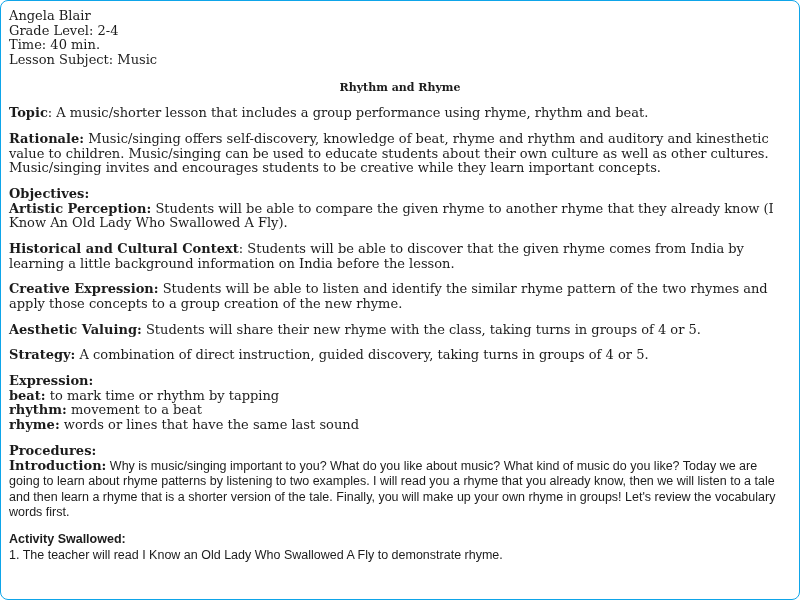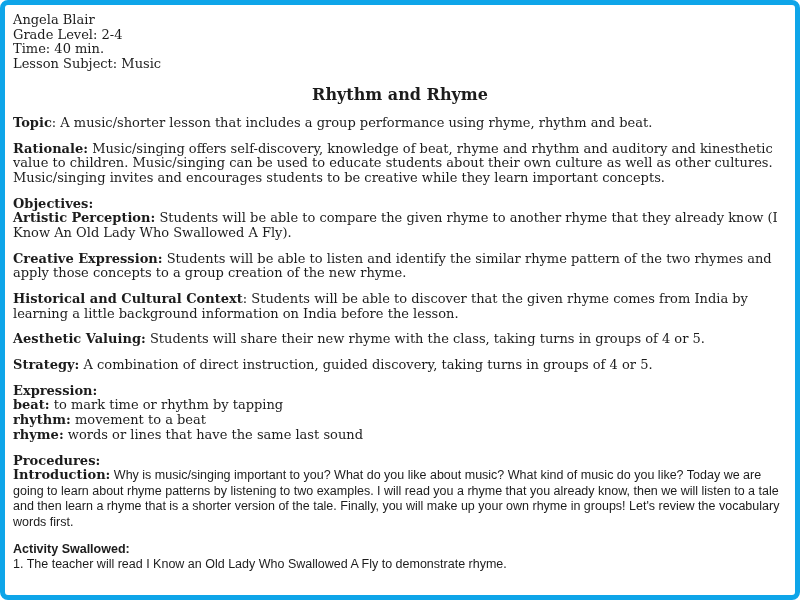--- a/index.html
+++ b/index.html
@@ -7,33 +7,33 @@
     width: 800px;
     height: 600px;
     box-sizing: border-box;
     color: #1c1c1c;
     overflow: hidden;
   }
   .page {
     box-sizing: border-box;
     width: 800px;
     height: 600px;
-    border: 5px solid #0ea5e9;
+    border: 1px solid #0ea5e9;
     border-radius: 8px;
     padding: 8px 8px 0 8px;
     background: #ffffff;
   }
   .serif { font-family: "DejaVu Serif", "Liberation Serif", serif; font-size: 13px; line-height: 1.13; }
   .sans  { font-family: "Liberation Sans", sans-serif; font-size: 12.5px; line-height: 1.25; }
   .header-block { margin: 0 0 14px 0; }
   .header-block div { white-space: nowrap; }
   .doc-title {
     text-align: center;
     font-weight: bold;
-    font-size: 16px;
+    font-size: 11px;
     margin: 0 0 12px 0;
   }
   p.para { margin: 0 0 11px 0; }
   p.tight { margin: 0; }
   .group { margin: 0 0 11px 0; }
   b { font-weight: bold; }
 </style>
 </head>
 <body>
 
@@ -50,23 +50,23 @@
 
   <p class="para"><b>Topic</b><span>: A music/shorter lesson that includes a group performance using rhyme, rhythm and beat.</span></p>
 
   <p class="para"><b>Rationale:</b><span> Music/singing offers self-discovery, knowledge of beat, rhyme and rhythm and auditory and kinesthetic value to children. Music/singing can be used to educate students about their own culture as well as other cultures. Music/singing invites and encourages students to be creative while they learn important concepts.</span></p>
 
   <div class="group">
     <p class="tight"><b>Objectives:</b></p>
     <p class="tight"><b>Artistic Perception:</b><span> Students will be able to compare the given rhyme to another rhyme that they already know (I Know An Old Lady Who Swallowed A Fly).</span></p>
   </div>
 
+  <p class="para"><b>Historical and Cultural Context</b><span>: Students will be able to discover that the given rhyme comes from India by learning a little background information on India before the lesson.</span></p>
+
   <p class="para"><b>Creative Expression:</b><span> Students will be able to listen and identify the similar rhyme pattern of the two rhymes and apply those concepts to a group creation of the new rhyme.</span></p>
-
-  <p class="para"><b>Historical and Cultural Context</b><span>: Students will be able to discover that the given rhyme comes from India by learning a little background information on India before the lesson.</span></p>
 
   <p class="para"><b>Aesthetic Valuing:</b><span> Students will share their new rhyme with the class, taking turns in groups of 4 or 5.</span></p>
 
   <p class="para"><b>Strategy:</b><span> A combination of direct instruction, guided discovery, taking turns in groups of 4 or 5.</span></p>
 
   <div class="group">
     <p class="tight"><b>Expression:</b></p>
     <p class="tight"><b>beat:</b><span> to mark time or rhythm by tapping</span></p>
     <p class="tight"><b>rhythm:</b><span> movement to a beat</span></p>
     <p class="tight"><b>rhyme:</b><span> words or lines that have the same last sound</span></p>

